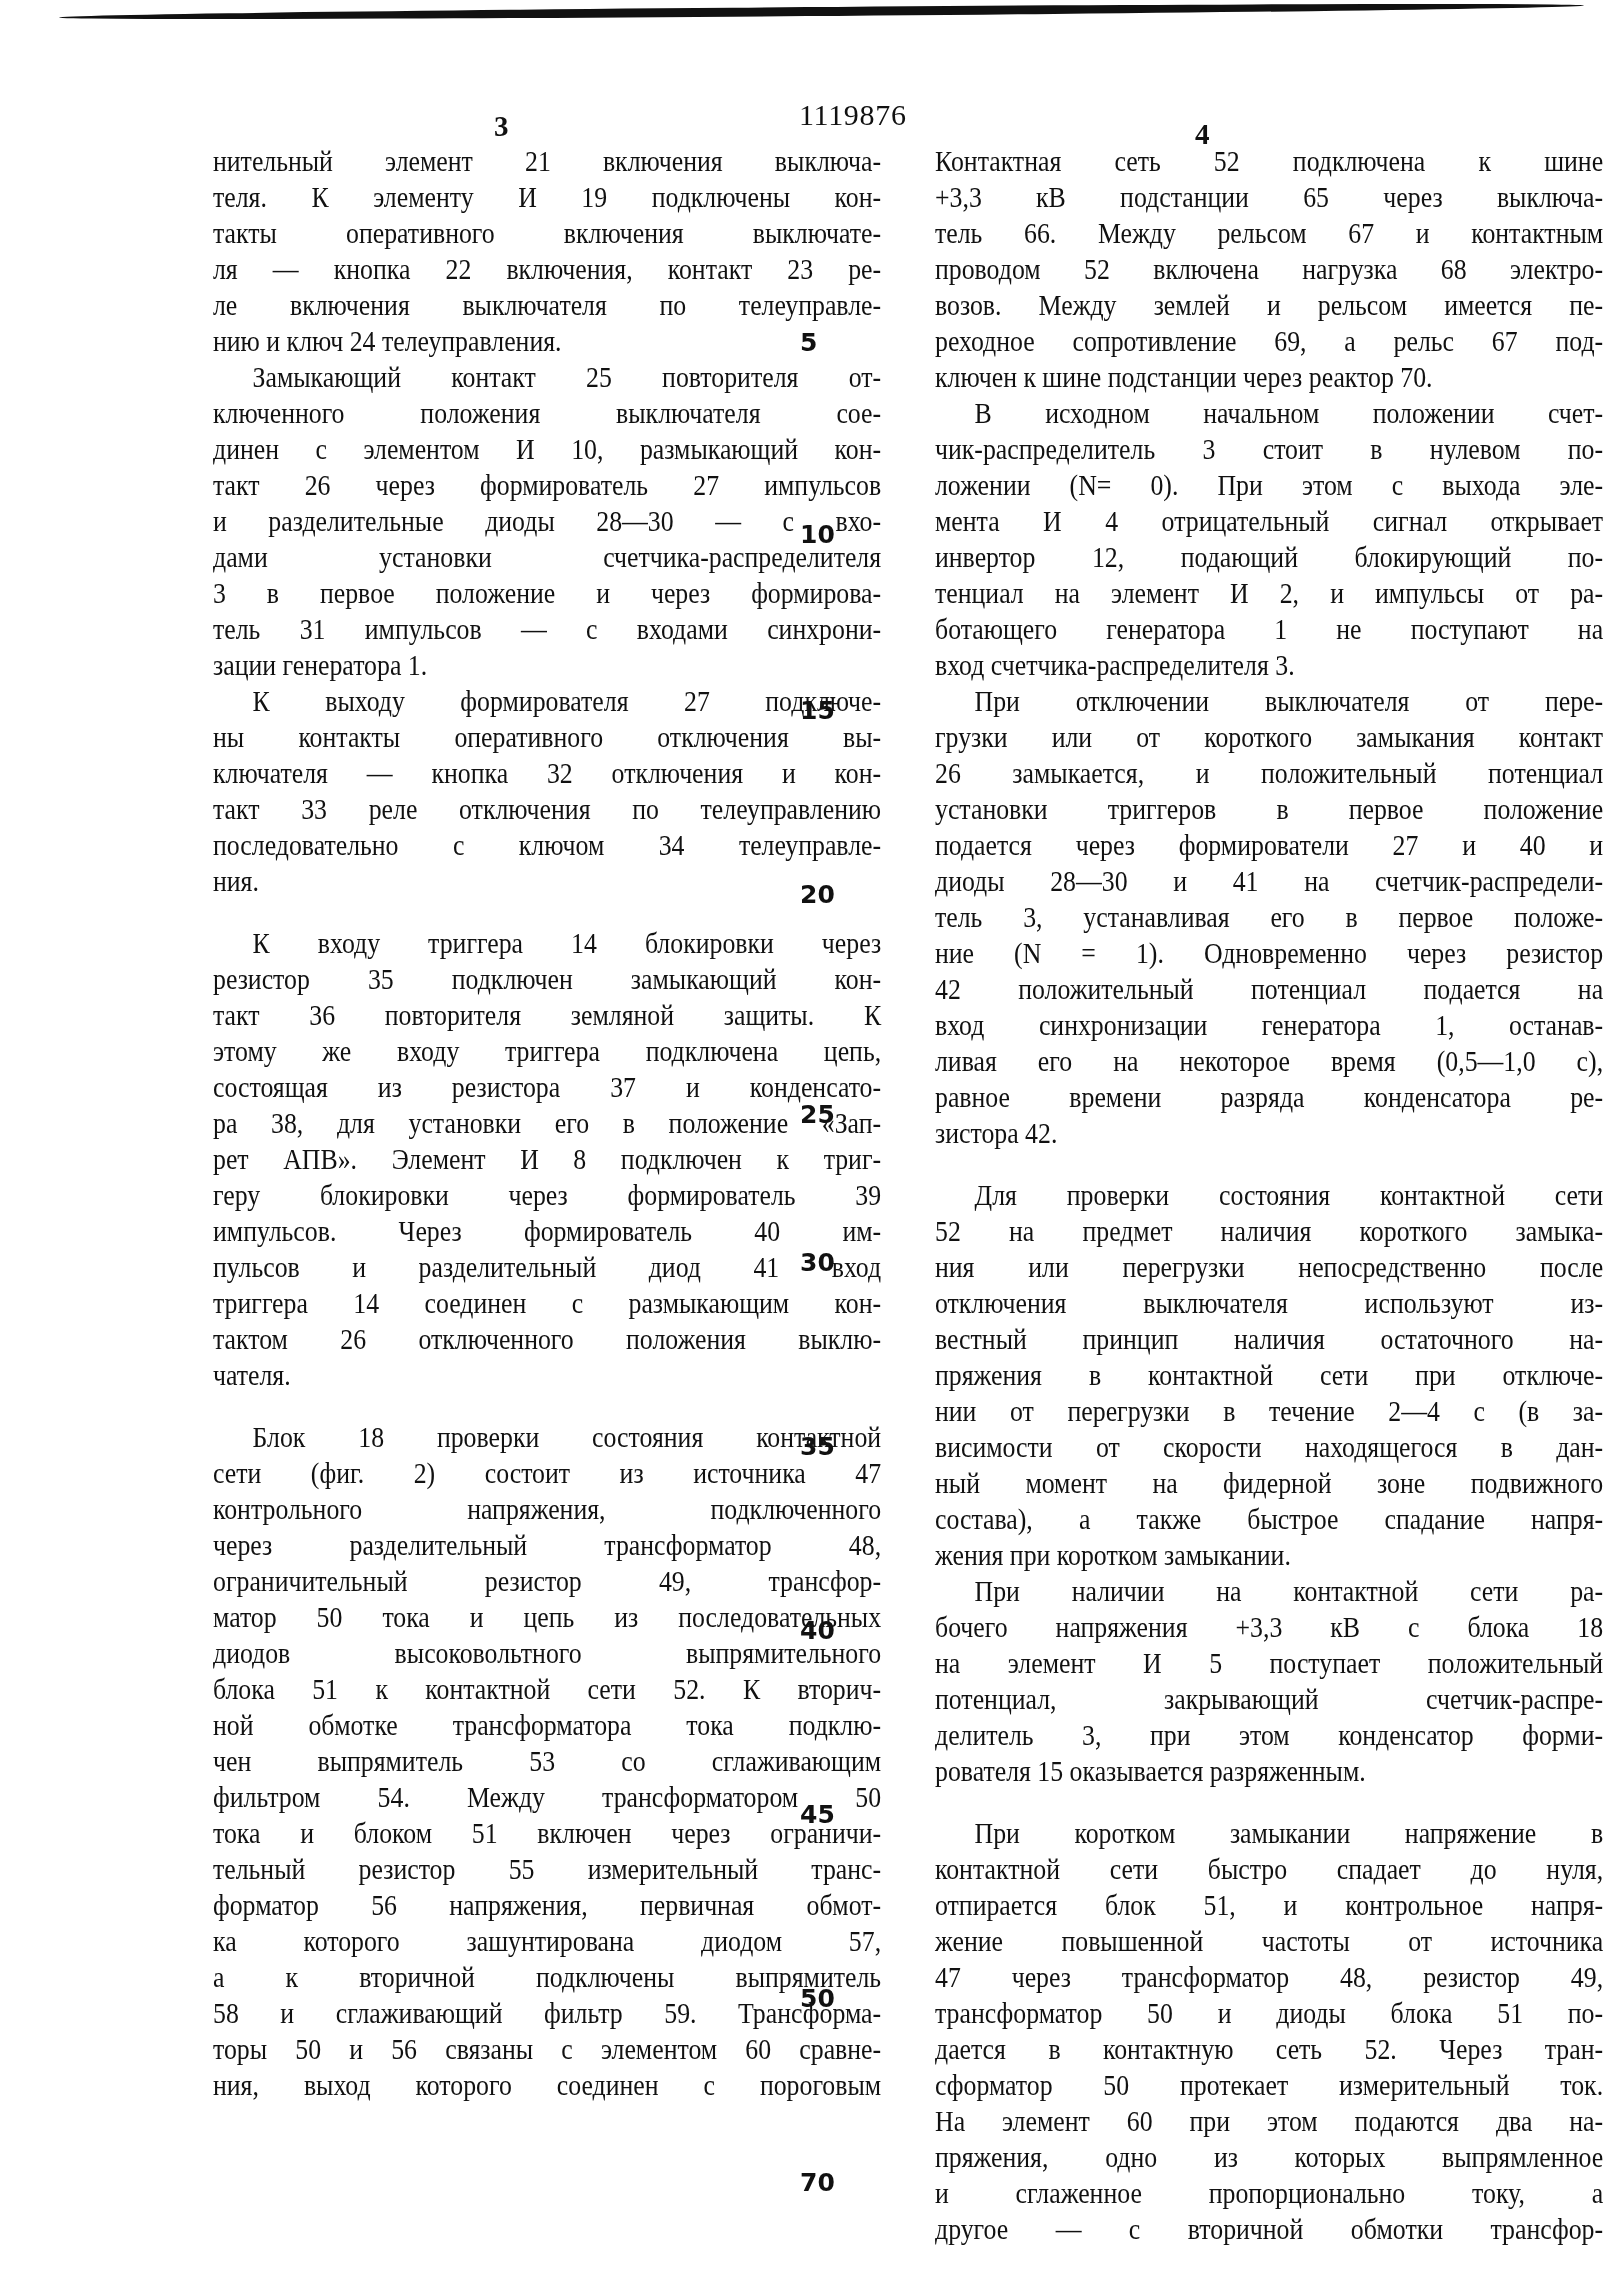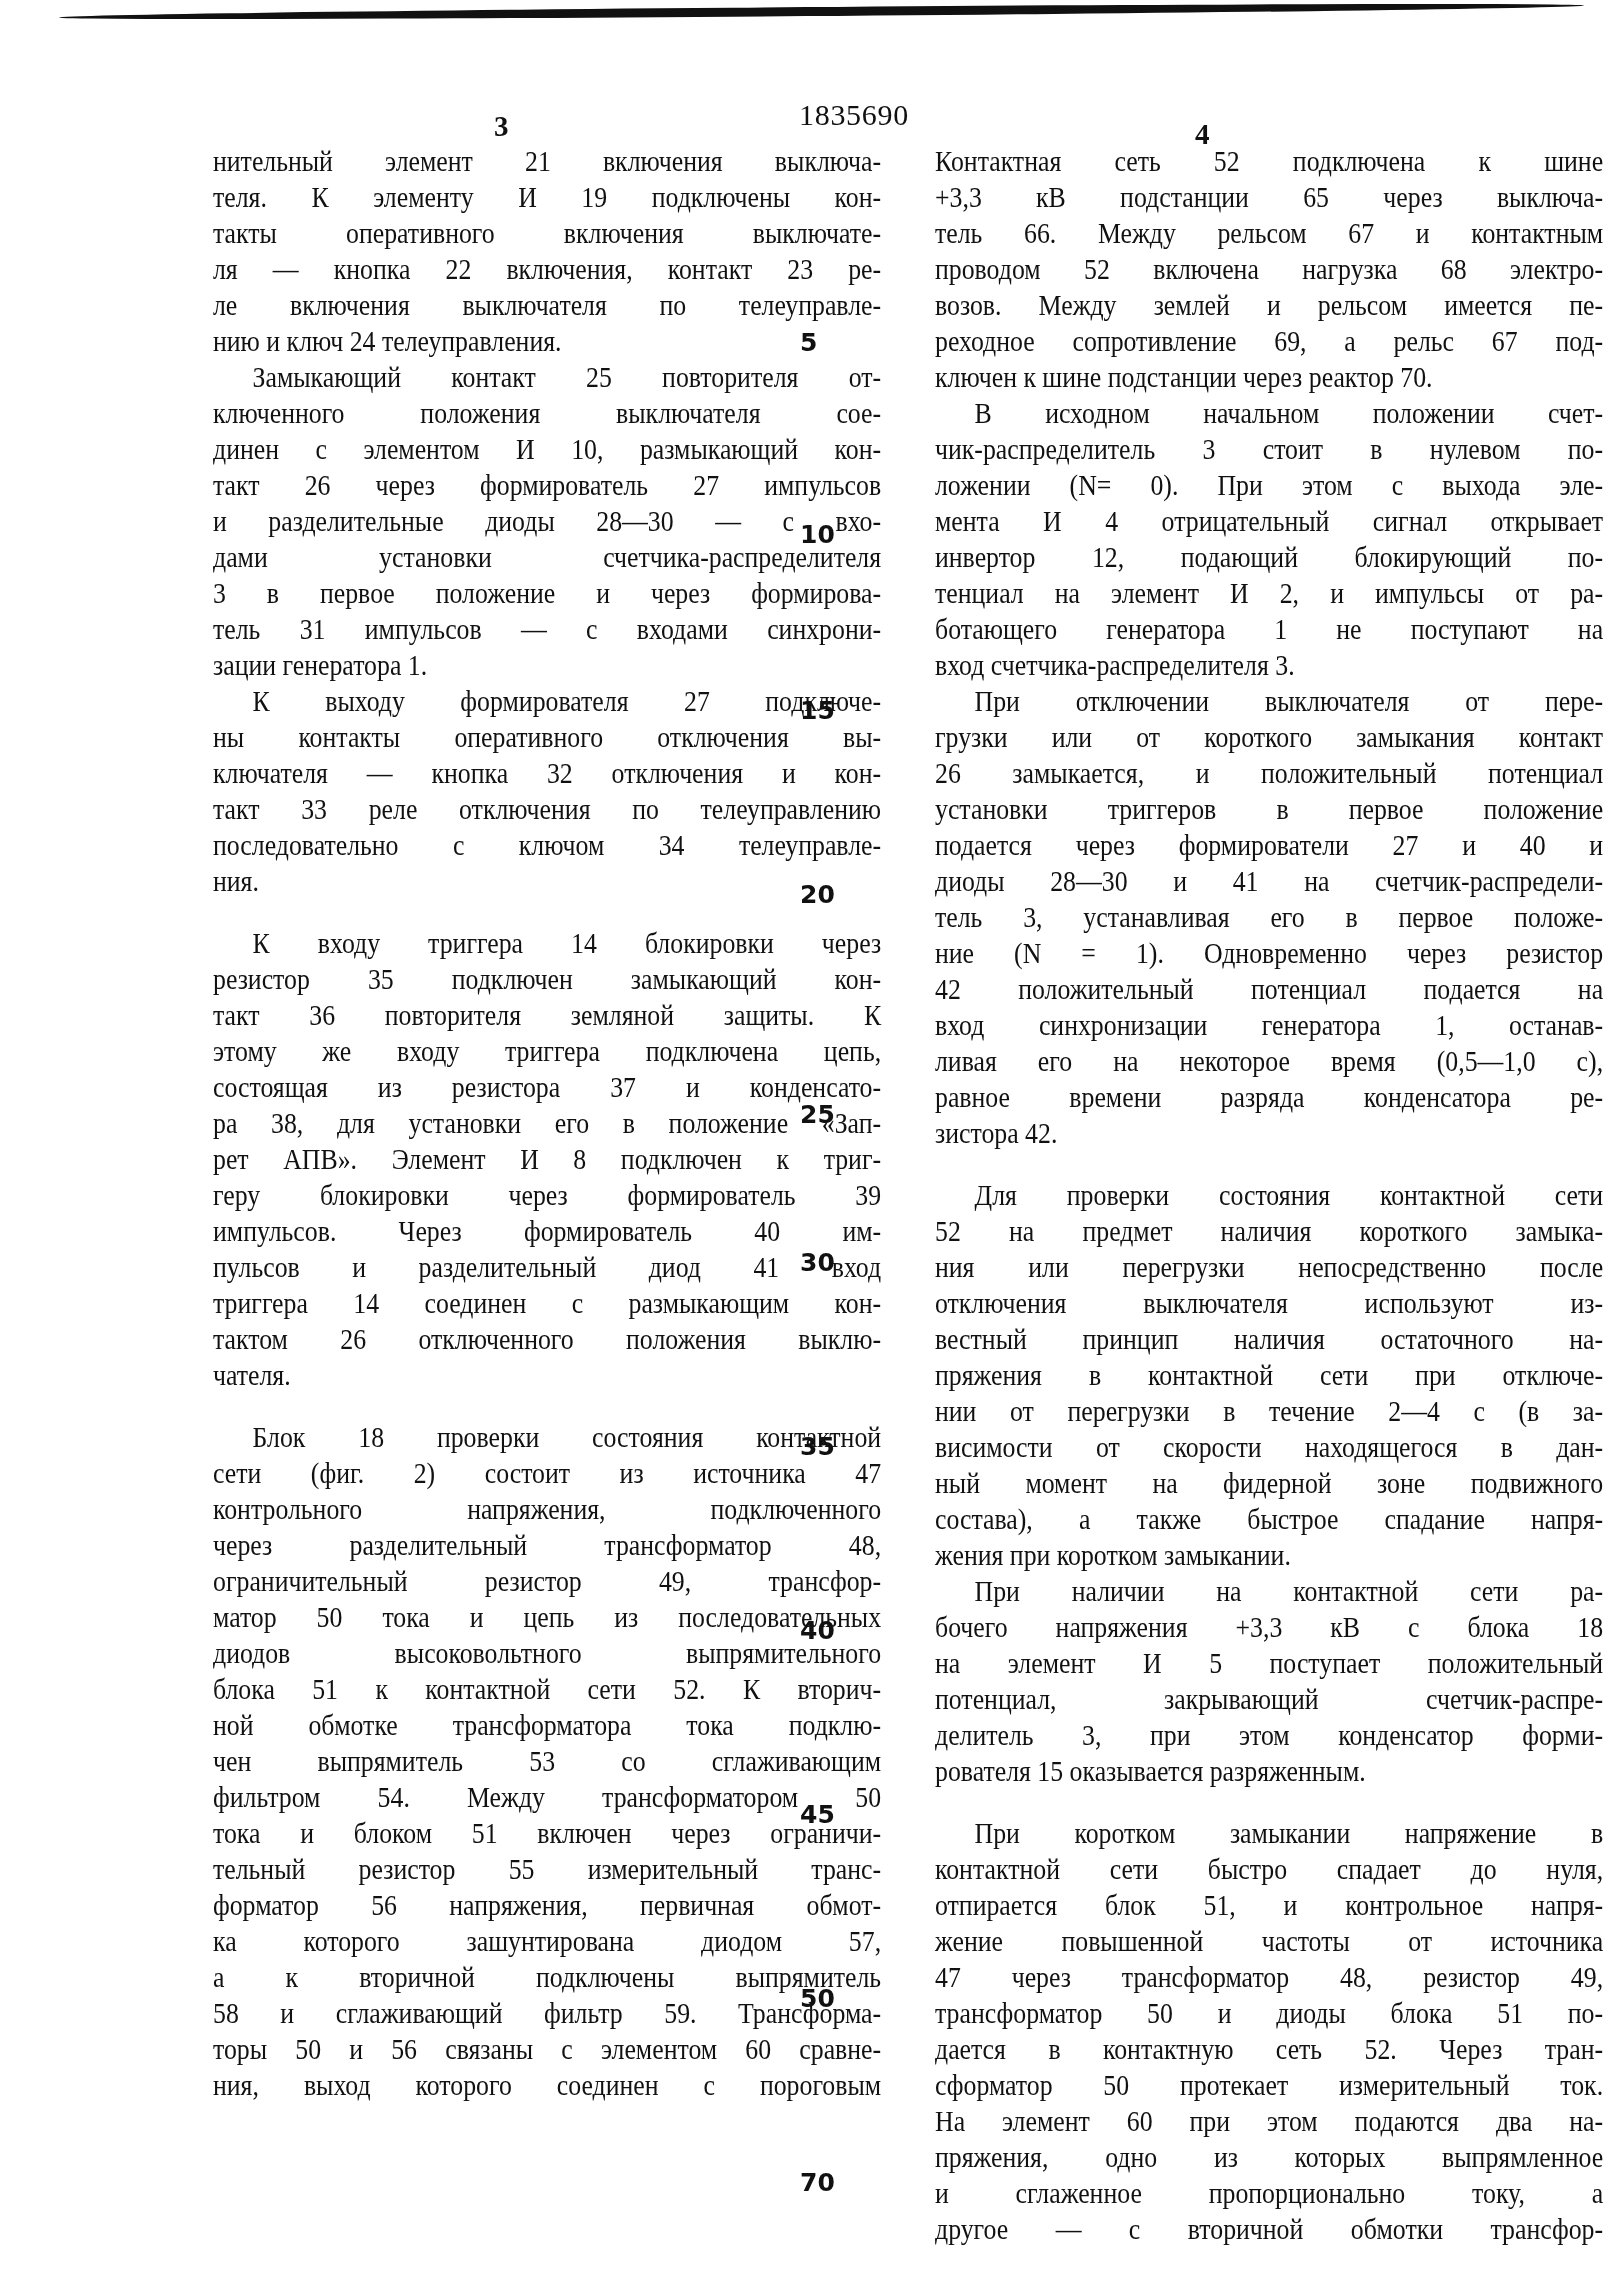--- a/index.html
+++ b/index.html
@@ -20,21 +20,21 @@
   .line.last { text-align-last:left; }
   .line.indent { text-indent:46px; }
   .gap { display:block; height:26px; }
   .margin-num { position:absolute; left:800px; font-weight:bold; font-size:25px; font-family:"DejaVu Sans",sans-serif; }
 </style>
 </head>
 <body>
 
 <div class="top-rule"></div>
 <div class="page-num left">3</div>
-<div class="patent-no">1835690</div>
+<div class="patent-no">1119876</div>
 <div class="page-num right">4</div>
 
 <div class="col left" id="col-left">
     <div>
       <span class="line">нительный элемент 21 включения выключа-</span>
       <span class="line">теля. К элементу И 19 подключены кон-</span>
       <span class="line">такты оперативного включения выключате-</span>
       <span class="line">ля — кнопка 22 включения, контакт 23 ре-</span>
       <span class="line">ле включения выключателя по телеуправле-</span>
       <span class="line last">нию и ключ 24 телеуправления.</span>

